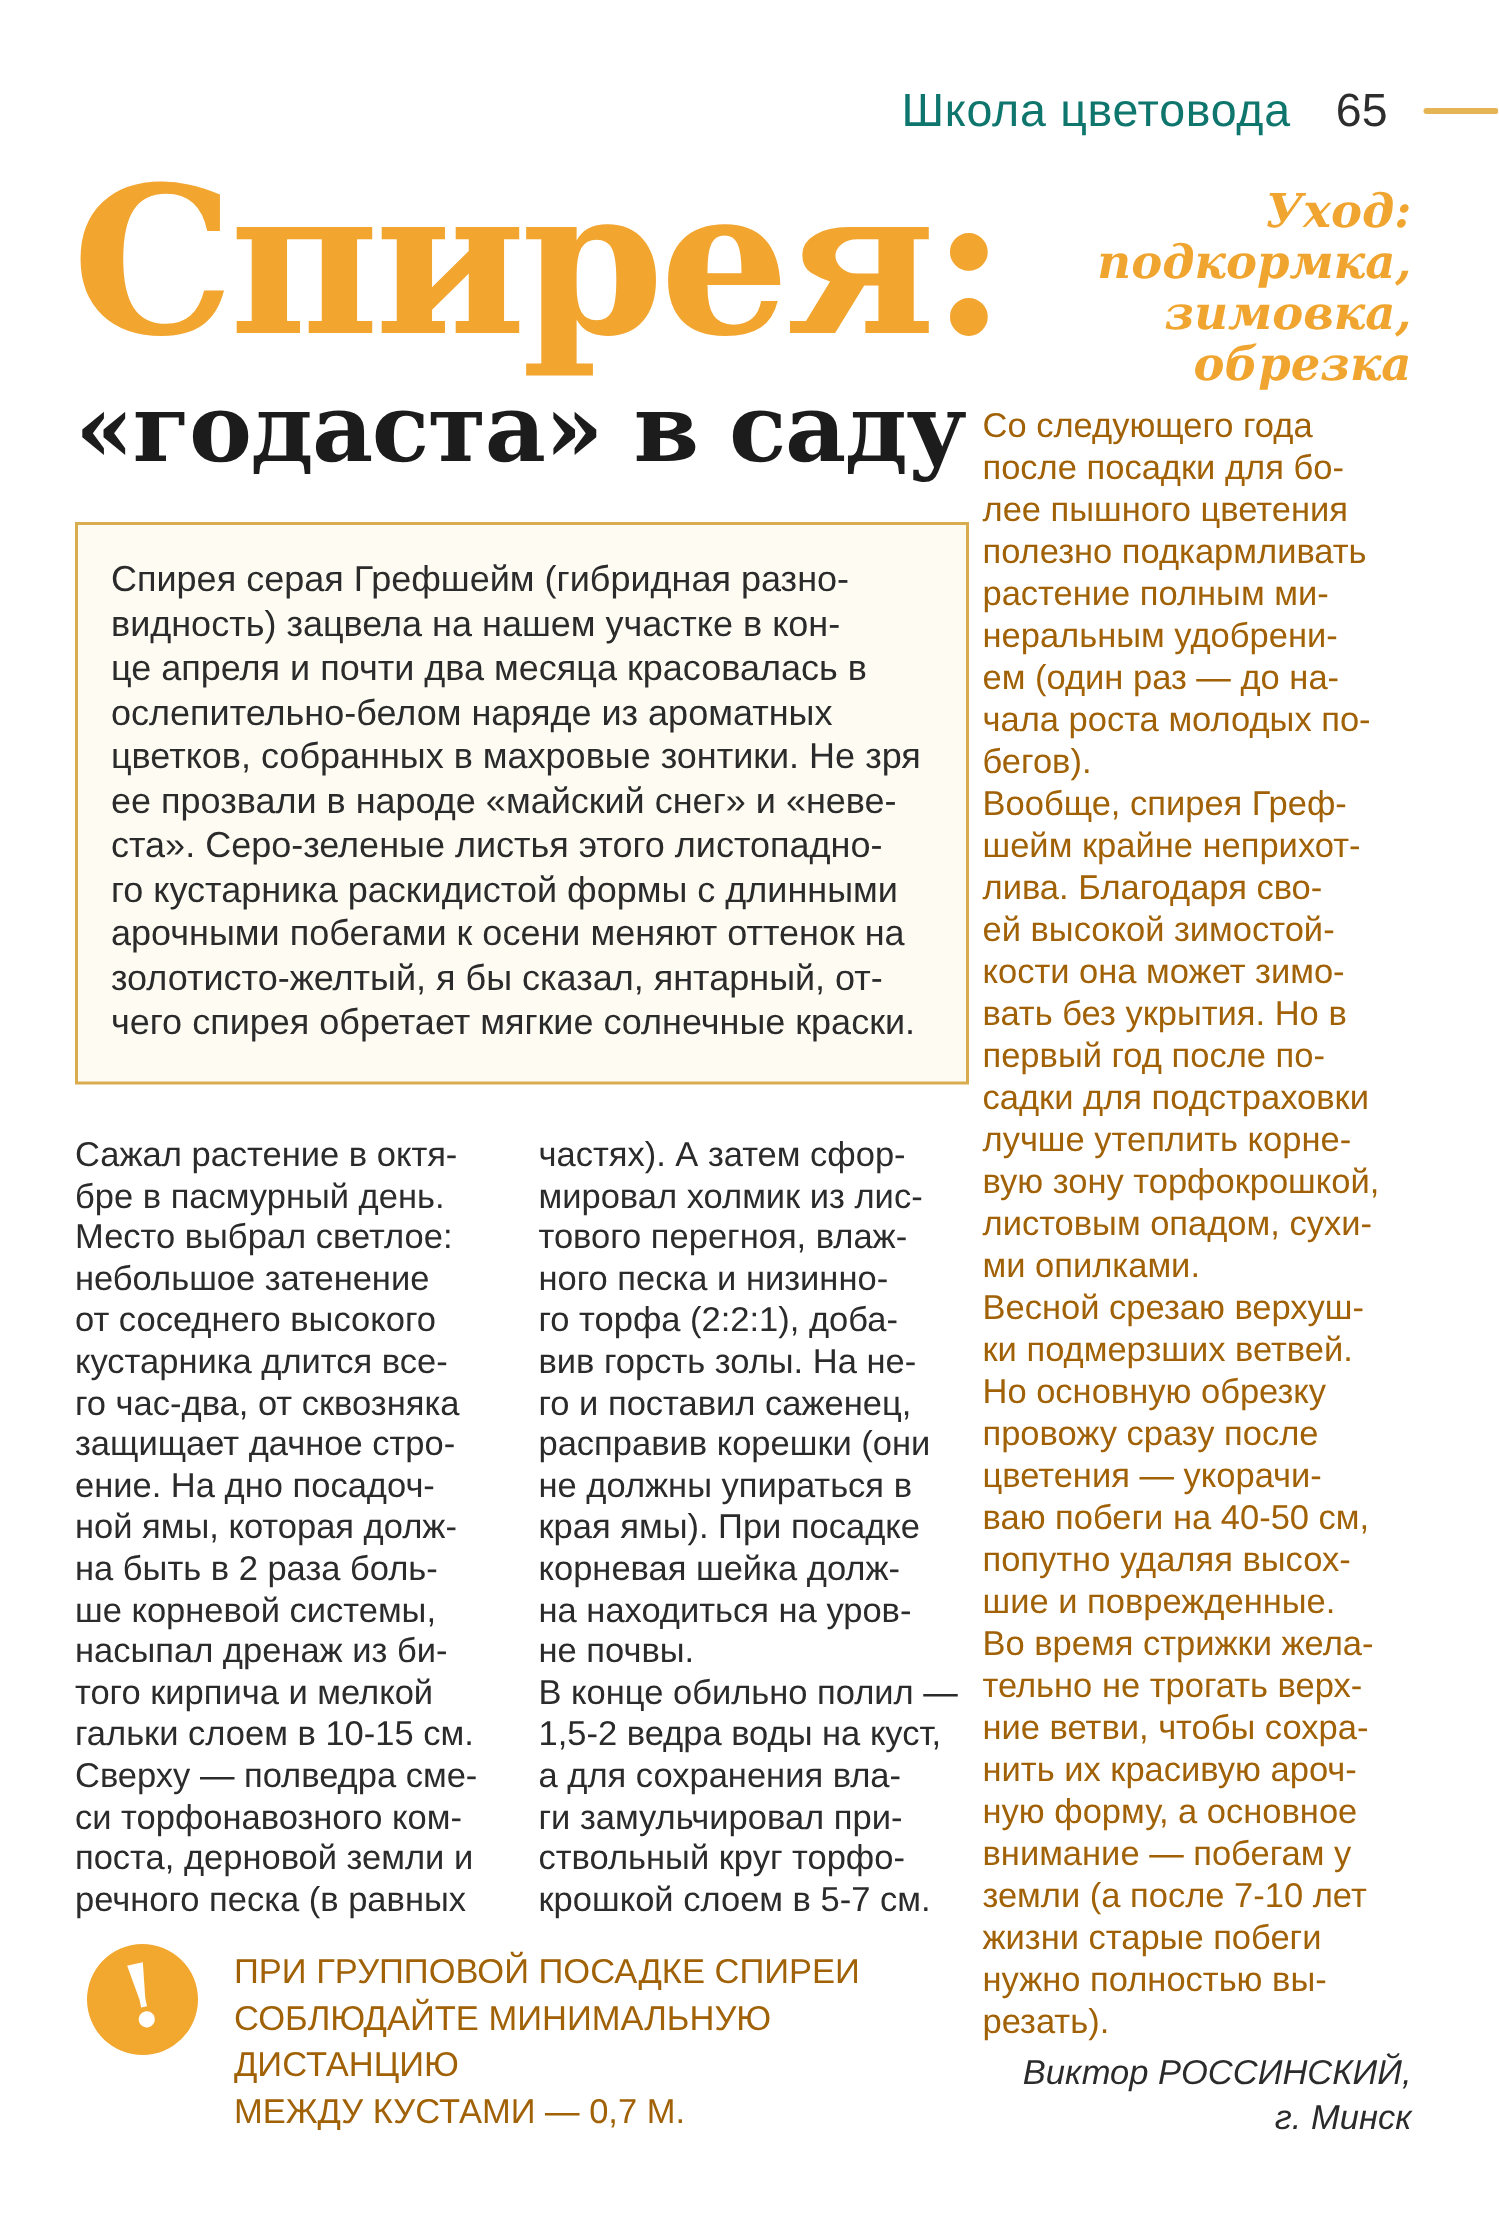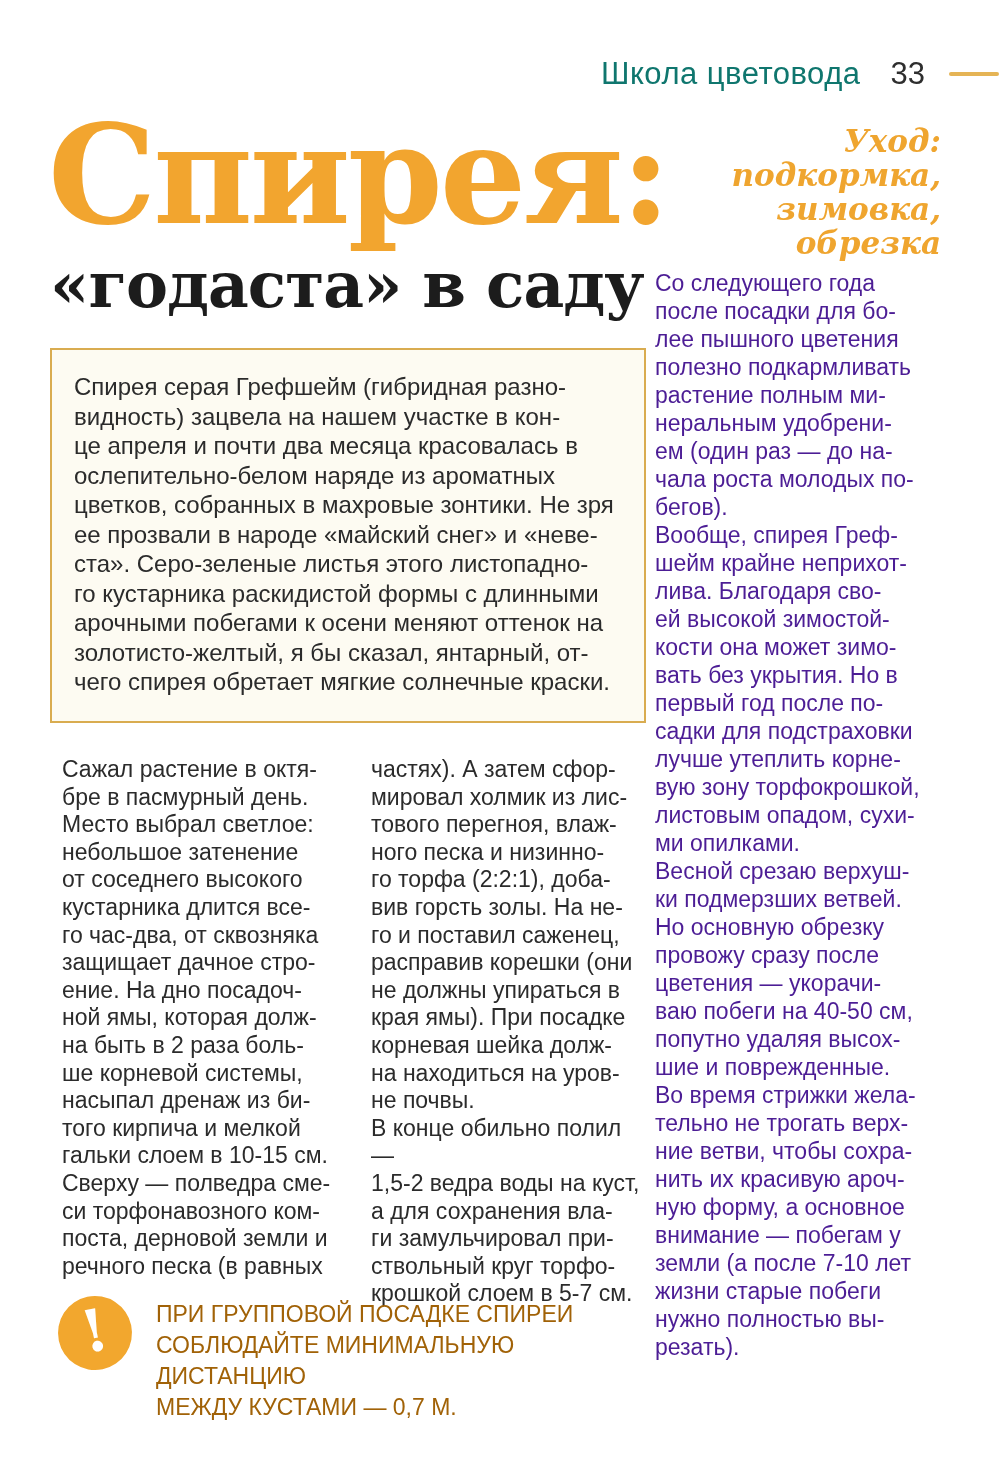--- a/index.html
+++ b/index.html
@@ -54,32 +54,31 @@
     font-size:36px; color:#EFA52F; white-space:nowrap;
   }
   .columns {
     position:absolute; left:50px; top:756px; width:592px;
     display:flex; gap:26px;
   }
   .col {
     width:283px;
     font-size:23px; line-height:27.6px; color:#2b2b2b;
     white-space:pre-line;
-    margin-left:12px;
   }
 
   
   .care { position:absolute; left:655px; top:124px; width:286px; }
   .care-heading {
     font-family:"DejaVu Serif", serif; font-style:italic; font-weight:bold;
     font-size:31px; line-height:34px; color:#EFA52F;
     white-space:pre-line; margin:0 0 9px 0;text-align:right;
   }
   .care-body {
-    font-size:23px; line-height:28px; color:#4c1d95;
+    font-size:23px; line-height:28px; color:#a16207;
     white-space:pre-line;
   }
   .care-signature {
     margin-top:5px;
     font-size:23px; line-height:30px; font-style:italic;
     color:#2b2b2b; text-align:right; white-space:pre-line;
   }
 
   
   .warning {
@@ -99,21 +98,21 @@
     white-space:pre-line; padding-top:3px;
   }
 </style>
 </head>
 <body>
 
 <div class="page">
 
   <div class="header">
     <span class="header-title">Школа цветовода</span>
-    <span class="page-number">33</span>
+    <span class="page-number">65</span>
     <span class="header-rule"></span>
   </div>
 
   <div class="title-main">Спирея:</div>
   <div class="title-sub">«года­ста» в саду</div>
 
   <div class="intro-box">
     <div class="intro-text">Спирея серая Грефшейм (гибридная разно-
 видность) зацвела на нашем участке в кон-
 це апреля и почти два месяца красовалась в
@@ -206,20 +205,22 @@
 Во время стрижки жела-
 тельно не трогать верх-
 ние ветви, чтобы сохра-
 нить их красивую ароч-
 ную форму, а основное
 внимание — побегам у
 земли (а после 7-10 лет
 жизни старые побеги
 нужно полностью вы-
 резать).</div>
+    <div class="care-signature">Виктор РОССИНСКИЙ,
+г. Минск</div>
   </div>
 
   <div class="warning">
     <div class="warning-icon">!</div>
     <div class="warning-text">ПРИ ГРУППОВОЙ ПОСАДКЕ СПИРЕИ
 СОБЛЮДАЙТЕ МИНИМАЛЬНУЮ ДИСТАНЦИЮ
 МЕЖДУ КУСТАМИ — 0,7 М.</div>
   </div>
 
 </div>

